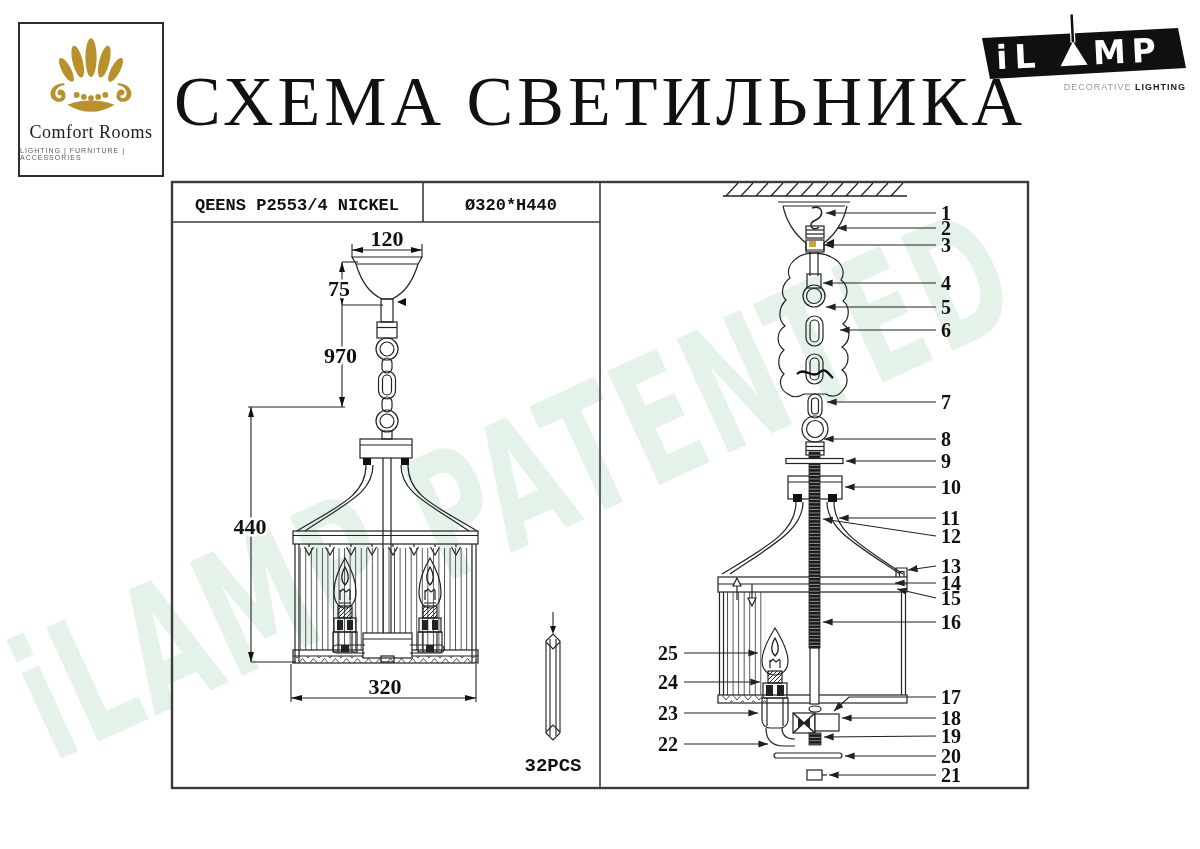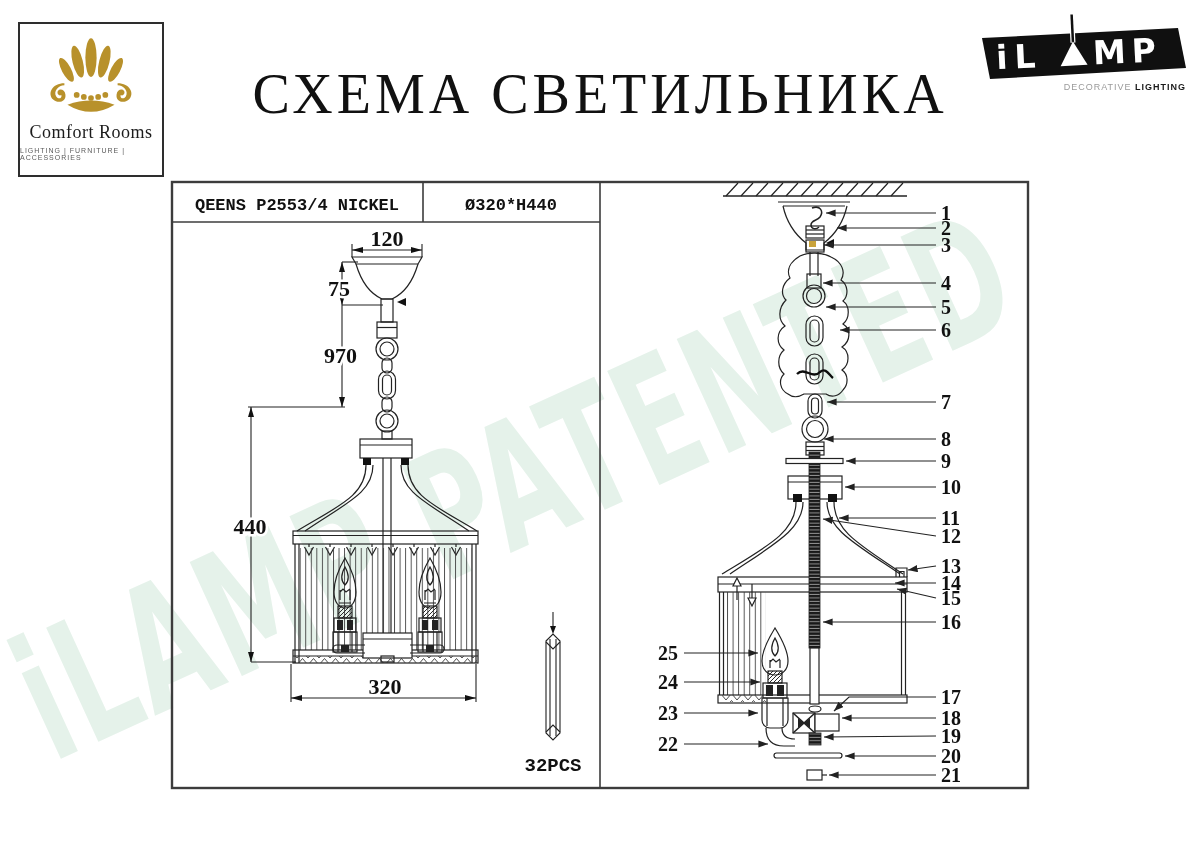--- a/index.html
+++ b/index.html
@@ -8,21 +8,21 @@
   .watermark{position:absolute;left:28px;top:608px;z-index:0;white-space:nowrap;
              font-family:"DejaVu Sans",sans-serif;font-weight:bold;font-size:172px;
              letter-spacing:6px;color:#e5f2ea;
              transform:rotate(-24.6deg) scaleX(0.62);transform-origin:0 50%;}
   .brand-box{position:absolute;left:18px;top:22px;width:146px;height:155px;z-index:2;
              border:2px solid #2e2e2e;display:flex;flex-direction:column;align-items:center;
              justify-content:flex-start;padding-top:8px;box-sizing:border-box;background:transparent;}
   .brand-name{font-family:"Liberation Serif",serif;font-size:18px;color:#1c1c1c;margin-top:2px;letter-spacing:.5px;}
   .brand-tagline{font-size:7px;color:#5a5a5a;letter-spacing:1px;margin-top:4px;}
   .page-title{position:absolute;left:0;right:0;top:62px;z-index:2;text-align:center;
-              font-family:"Liberation Serif",serif;font-size:56px;color:#111;
+              font-family:"Liberation Serif",serif;font-size:70px;color:#111;
               letter-spacing:4px;font-weight:normal;}
   .ilamp{position:absolute;left:972px;top:8px;z-index:2;}
   svg text{user-select:none;}
   .drawing{position:absolute;left:0;top:0;z-index:1;}
 </style>
 </head>
 <body>
 
 <div class="sheet">
 

